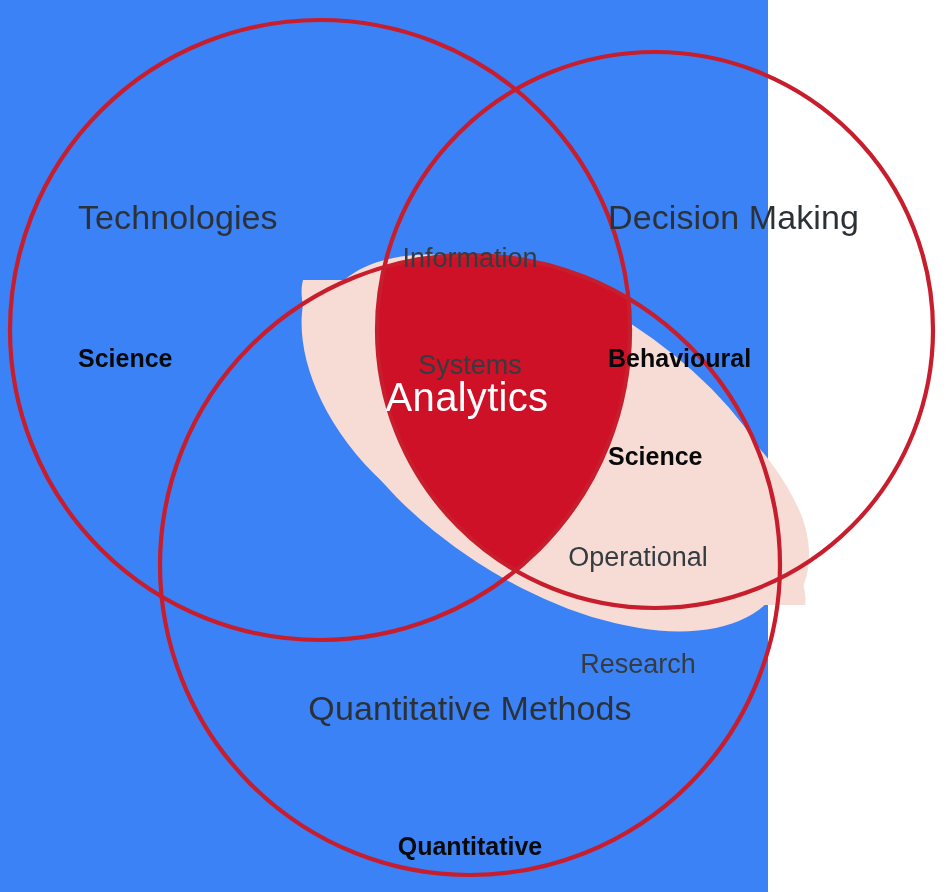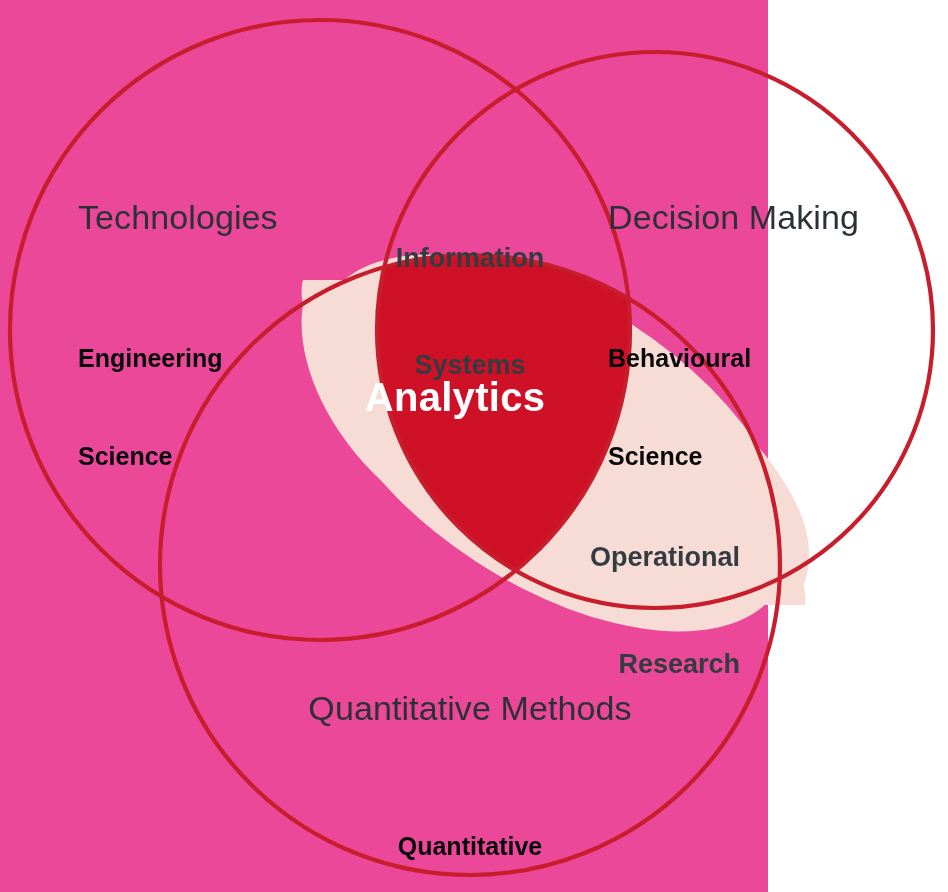--- a/index.html
+++ b/index.html
@@ -11,21 +11,21 @@
   body {
     font-family: "Liberation Sans", "DejaVu Sans", sans-serif;
     width: 948px;
     height: 892px;
     overflow: hidden;
   }
   #stage {
     position: relative;
     width: 768px;
     height: 892px;
-    background: #ec4899;
+    background: #3b82f6;
   }
   #venn-svg {
     position: absolute;
     left: 0;
     top: 0;
     width: 948px;
     height: 892px;
     display: block;
   }
 
@@ -67,25 +67,25 @@
   #blk-technologies .group-list { margin-top: 11px; }
 
   #blk-decision          { left: 608px; top: 168px; width: 266px; text-align: left; }
   #blk-decision .group-list { margin-top: 11px; }
 
   #blk-quantitative      { left: 268px; top: 659px; width: 404px; text-align: center; }
   #blk-quantitative .group-list { margin-top: 8px; }
 
   #lbl-information-systems { left: 372px; top: 170px; width: 196px; }
   #lbl-artificial-intelligence { left: 212px; top: 469px; width: 260px; }
-  #lbl-operational-research { left: 536px; top: 469px; width: 204px; text-align: right; }
-  #lbl-analytics          { left: 328px; top: 377px; width: 254px; font-weight: bold; }
+  #lbl-operational-research { left: 536px; top: 469px; width: 204px; }
+  #lbl-analytics          { left: 340px; top: 377px; width: 254px; }
 
   .heading-line { display: block; }
-  .list-line { display: block; font-weight: bold; }
+  .list-line { display: block; }
 </style>
 </head>
 <body>
 
 <div id="stage">
 
   <svg id="venn-svg" viewBox="0 0 948 892">
     <defs>
 
       <clipPath id="clip-tech">
@@ -130,21 +130,20 @@
     </g>
 
     <circle cx="320" cy="330" r="310" fill="none" stroke="#C81D2C" stroke-width="4.2"></circle>
     <circle cx="655" cy="330" r="278" fill="none" stroke="#C81D2C" stroke-width="4.2"></circle>
     <circle cx="470" cy="565" r="310" fill="none" stroke="#C81D2C" stroke-width="4.2"></circle>
   </svg>
 
   <div class="txt" id="blk-technologies">
     <div class="group-heading heading-line">Technologies</div>
     <div class="group-list">
-      <span class="list-line">Engineering</span>
       <span class="list-line">Science</span>
     </div>
   </div>
 
   <div class="txt" id="blk-decision">
     <div class="group-heading heading-line">Decision Making</div>
     <div class="group-list">
       <span class="list-line">Behavioural</span>
       <span class="list-line">Science</span>
     </div>

